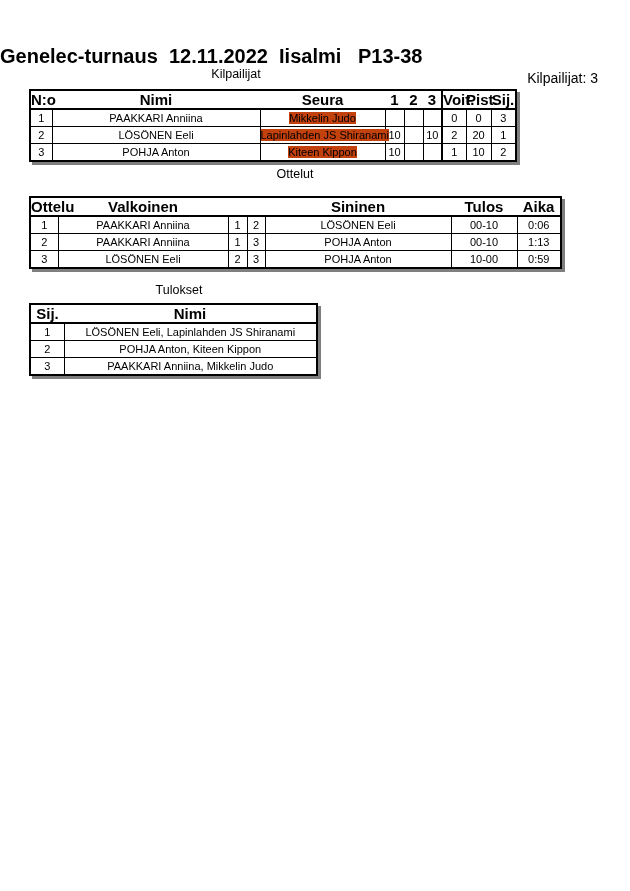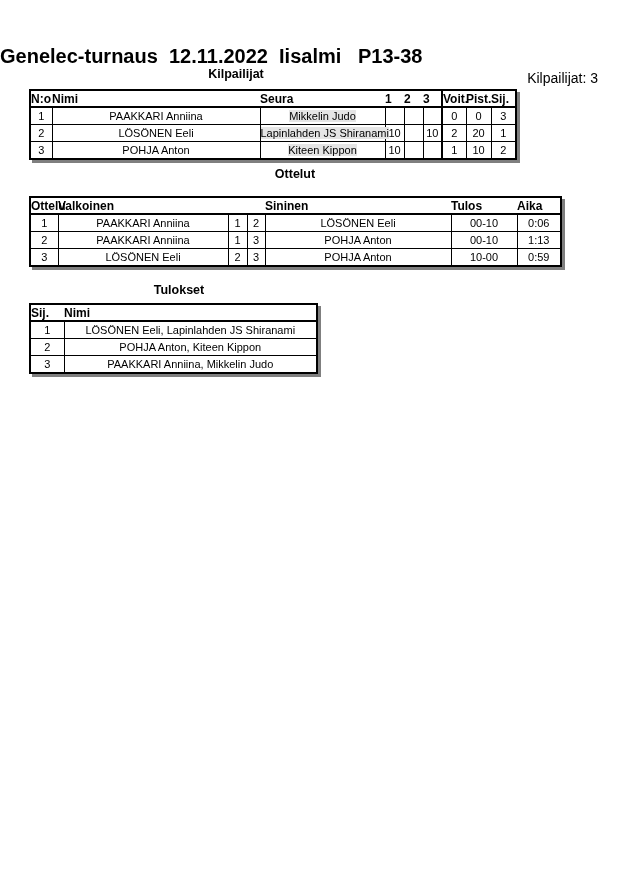--- a/index.html
+++ b/index.html
@@ -18,21 +18,21 @@
     width: 630px;
     text-align: left;
     font-size: 20px;
     font-weight: bold;
     white-space: pre;
   }
   .section-heading {
     position: absolute;
     transform: translateX(-50%);
     font-size: 12.5px;
-    font-weight: bold;
+    font-weight: normal;
     white-space: nowrap;
   }
   .heading-kilpailijat { left: 236px; top: 67px; }
   .heading-ottelut    { left: 295px; top: 167px; }
   .heading-tulokset   { left: 179px; top: 283px; }
   .count-label {
     position: absolute;
     top: 70px;
     right: 32px;
     font-size: 14px;
@@ -42,27 +42,27 @@
   table.sheet {
     position: absolute;
     border-collapse: collapse;
     table-layout: fixed;
     background: #fff;
     border: 2px solid #000;
     box-shadow: 3px 3px 0 0 #7f7f7f;
     font-size: 11px;
   }
   table.sheet th {
-    font-size: 12px;
+    font-size: 15px;
     font-weight: bold;
     height: 15px;
     padding: 0;
     border: none;
     border-bottom: 2px solid #000;
-    text-align: left;
+    text-align: center;
     vertical-align: middle;
     white-space: nowrap;
   }
   table.sheet td {
     height: 16px;
     padding: 0;
     border: 1px solid #000;
     vertical-align: middle;
     white-space: nowrap;
     overflow: visible;
@@ -70,21 +70,21 @@
   .t-kilpailijat { left: 29px; top: 89px;  width: 487px; }
   .t-ottelut     { left: 29px; top: 196px; width: 531px; }
   .t-tulokset    { left: 29px; top: 303px; width: 287px; }
 
   th.h-left { text-align: left; padding-left: 2px; }
   th.h-nimi1   { padding-right: 60px; }  
   th.h-sininen { padding-right: 74px; }
   th.h-nimi3   { padding-right: 26px; }
   td.c-num  { text-align: center; }
   td.c-name { text-align: center; padding-left: 6px; }
-  td.c-name span { background: #e5e5e5; position: relative; z-index: 2; }
+  td.c-name span { background: #c2410c; position: relative; z-index: 2; }
   .group-l { border-left: 2px solid #000 !important; margin-left: 36px; }
 </style>
 </head>
 <body>
 
 <div class="page">
 
   <div class="page-title">Genelec-turnaus  12.11.2022  Iisalmi   P13-38</div>
 
   <div class="section-heading heading-kilpailijat">Kilpailijat</div>

